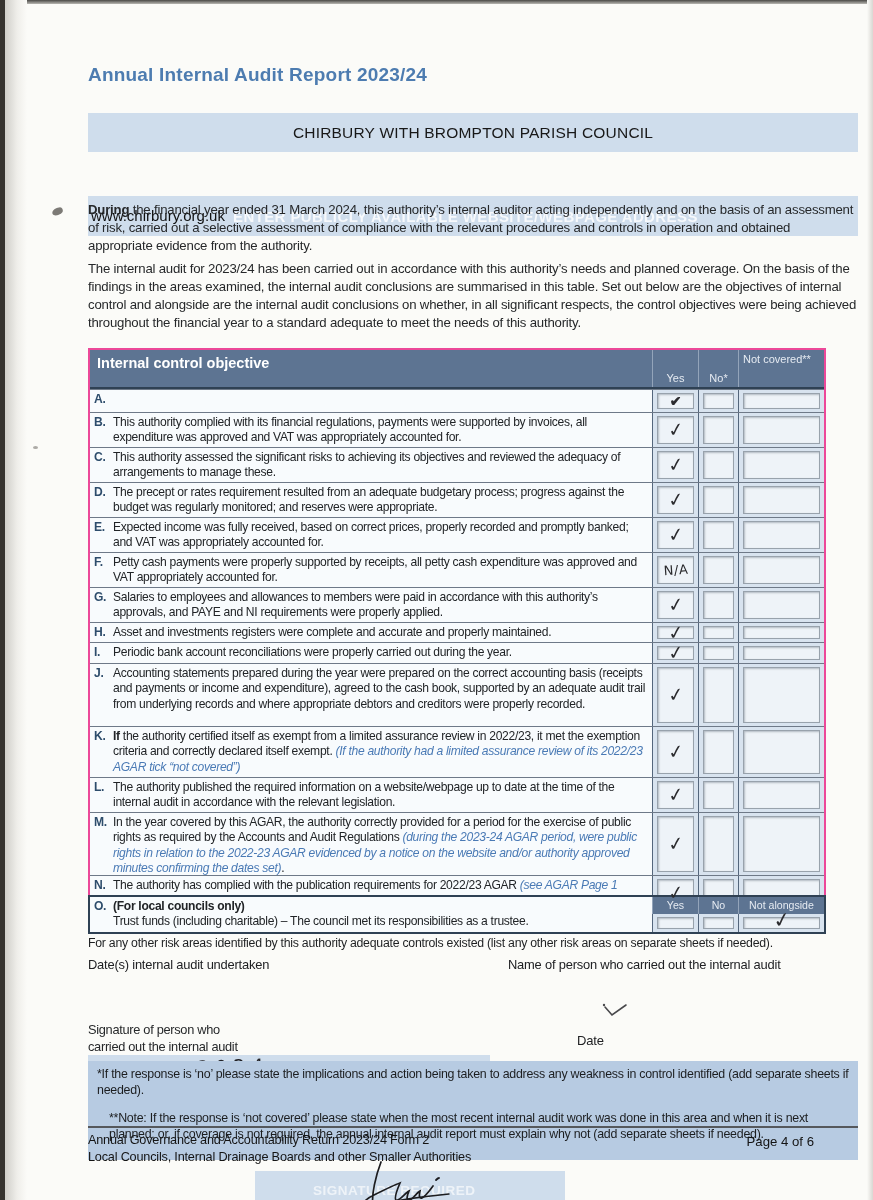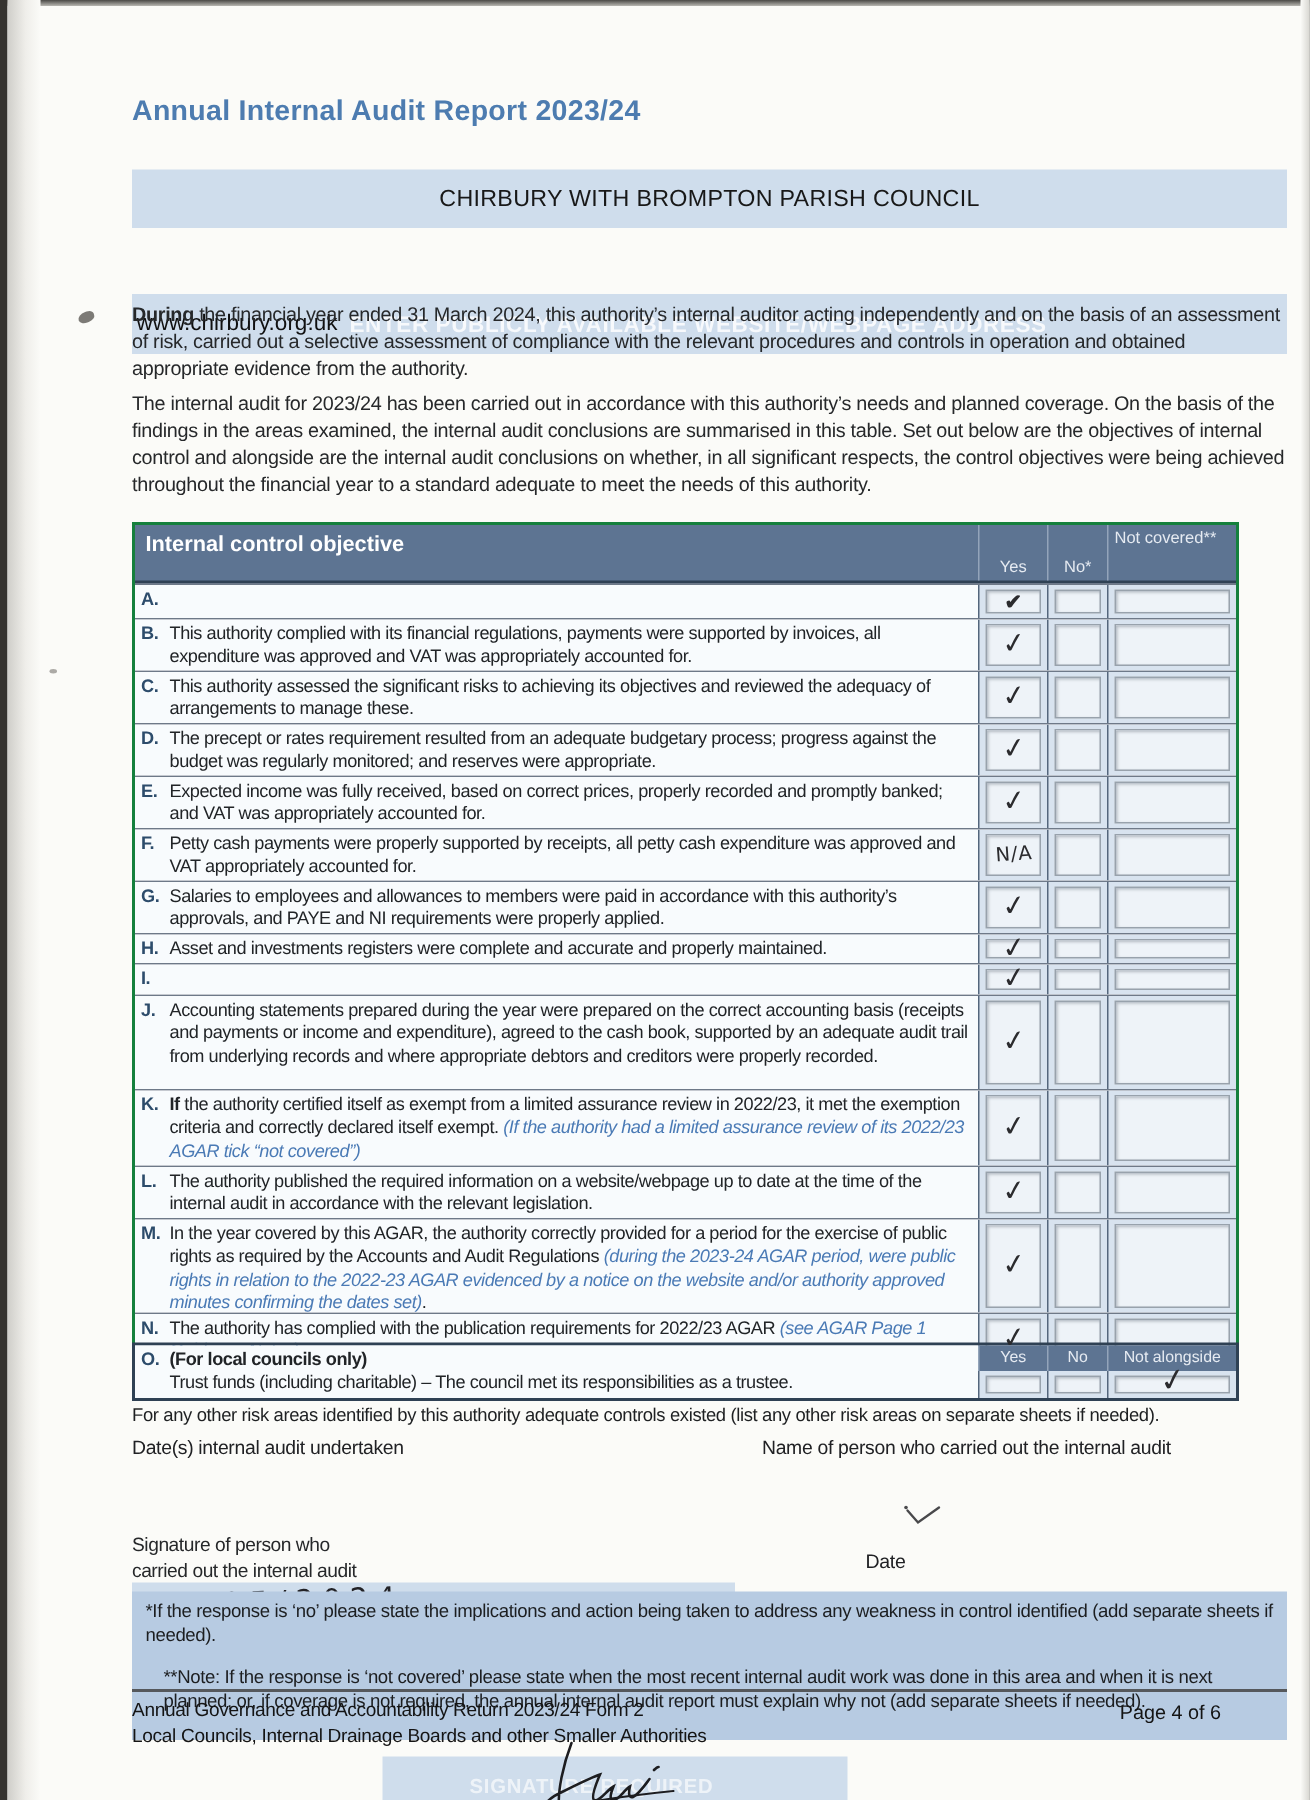--- a/index.html
+++ b/index.html
@@ -24,21 +24,21 @@
   .band1 .wm{left:0;right:0;text-align:center;top:12px;font-size:14px;opacity:.55;}
   .band1 .val{position:relative;display:block;text-align:center;line-height:39px;font-size:15.5px;color:#181818;letter-spacing:.2px;}
   .band2{top:157px;height:40px;}
   .band2 .wm{left:145px;top:12px;font-size:15px;letter-spacing:.4px;}
   .band2 .val{position:relative;display:inline-block;margin-left:3px;line-height:40px;font-size:15px;color:#101010;}
 
   .para{width:770px;font-size:13.2px;line-height:1.36;letter-spacing:-.2px;}
   .p1{top:201px;} .p2{top:260px;}
 
   
-  .itable{top:348px;width:734px;border:2px solid #15803d;}
+  .itable{top:348px;width:734px;border:2px solid #ec4899;}
   .thead{display:flex;background:#5d7492;height:37px;border-bottom:2px solid #2f4154;}
   .thead .objh{flex:1;color:#fff;font-weight:bold;font-size:14.5px;padding:5px 0 0 7px;}
   .anscols{width:172px;display:flex;flex-shrink:0;}
   .col-yes{width:45px;flex-shrink:0;} .col-no{width:39px;flex-shrink:0;} .col-nc{flex:1;}
   .thead .anscols>div{border-left:1.5px solid #93a4ba;color:#e6ebf2;font-size:11px;position:relative;}
   .thead .lbl-b{position:absolute;bottom:3px;left:0;right:0;text-align:center;}
   .thead .lbl-t{position:absolute;top:3px;left:4px;line-height:1.2;}
   .trow{display:flex;border-top:1.5px solid #6e7988;overflow:hidden;}
   .trow:first-of-type{border-top:none;}
   .obj{flex:1;display:flex;background:#f8fbfd;padding:2px 5px 2px 4px;font-size:12.1px;line-height:1.27;letter-spacing:-.3px;}
@@ -270,20 +270,21 @@
               <span class="field"></span>
             </div>
             <div class="col-nc">
               <span class="field"></span>
             </div>
           </div>
       </div>
       <div class="trow" style="height:20px">
         <div class="obj">
             <span class="letter">I.</span>
+            <span class="rtext">Periodic bank account reconciliations were properly carried out during the year.</span>
           </div>
         <div class="ans">
             <div class="col-yes">
               <span class="field"></span>
               <span class="mark tick">✓</span>
             </div>
             <div class="col-no">
               <span class="field"></span>
             </div>
             <div class="col-nc">

